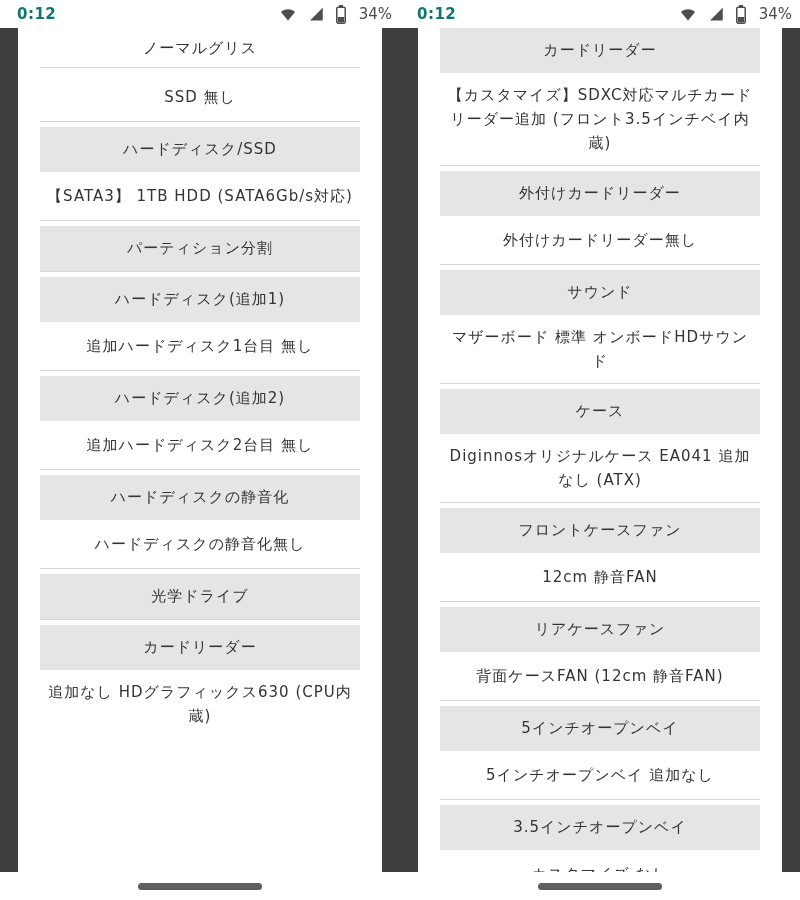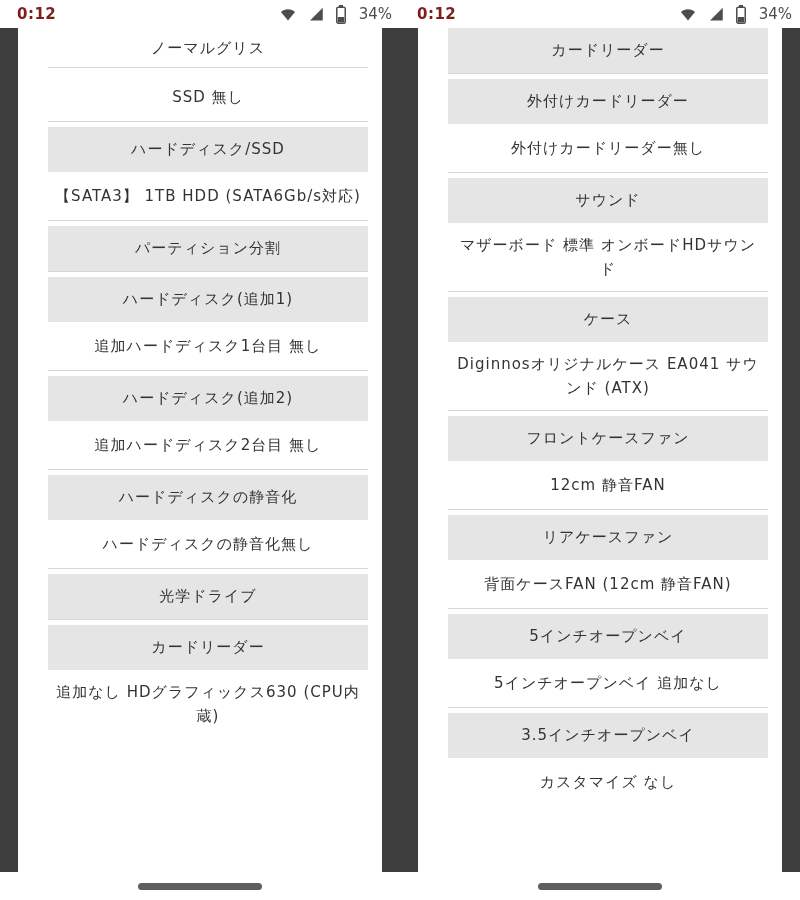--- a/index.html
+++ b/index.html
@@ -5,30 +5,30 @@
   * { margin:0; padding:0; box-sizing:border-box; }
   html,body { width:800px; height:900px; background:#fff; }
   body { font-family:"DejaVu Sans","Liberation Sans",sans-serif; color:#333; }
   .canvas { display:flex; width:800px; height:900px; }
 
   .phone { width:400px; height:900px; display:flex; flex-direction:column; background:#fff; }
 
   
   .statusbar { height:28px; background:#fff; display:flex; align-items:center;
                padding:0 8px 0 17px; flex:0 0 auto; }
-  .status-time { font-size:15px; font-weight:bold; color:#7f1d1d; letter-spacing:.5px; }
+  .status-time { font-size:15px; font-weight:bold; color:#0f766e; letter-spacing:.5px; }
   .status-icons { margin-left:auto; display:flex; align-items:center; gap:10px; }
   .status-icons svg { display:block; }
   .battery-percent { font-size:15px; font-weight:500; color:#4d4d4d; margin-left:2px; }
 
   
   .screen { height:844px; flex:0 0 auto; background:#3e3e3e; padding:0 18px; overflow:hidden; }
   .dialog { background:#fff; width:364px; height:844px; overflow:hidden; }
 
-  .opt-list { width:100%;margin-left:8px; }
+  .opt-list { width:100%; }
   .lead-value, .value-row {
     background:#fff; display:flex; align-items:center; justify-content:center;
     text-align:center; font-size:15px; letter-spacing:1px; color:#333;
     line-height:24px; padding:10px 26px; word-break:break-all;
   }
   .lead-value { height:39px; padding:0 26px; }
   .value-row { min-height:48px; }
   .sep { height:6px; margin:0 22px; border-top:1px solid #d6d6d6; background:#fff; }
   .header-row {
     height:45px; margin:0 22px; background:#e5e5e5;
@@ -124,29 +124,30 @@
             <rect x="2.8" y="13" width="6.4" height="5.4" fill="#4d4d4d"></rect>
           </svg>
         </span>
         <span class="battery-percent">34%</span>
       </span>
     </header>
     <div class="screen">
       <div class="dialog">
         <div class="opt-list">
             <div class="header-row">カードリーダー</div>
+            <div class="value-row">【カスタマイズ】SDXC対応マルチカードリーダー追加 (フロント3.5インチベイ内蔵)</div>
             <div class="sep"></div>
             <div class="header-row">外付けカードリーダー</div>
             <div class="value-row">外付けカードリーダー無し</div>
             <div class="sep"></div>
             <div class="header-row">サウンド</div>
             <div class="value-row">マザーボード 標準 オンボードHDサウンド</div>
             <div class="sep"></div>
             <div class="header-row">ケース</div>
-            <div class="value-row">Diginnosオリジナルケース EA041 サウンド (ATX)</div>
+            <div class="value-row">Diginnosオリジナルケース EA041 追加なし (ATX)</div>
             <div class="sep"></div>
             <div class="header-row">フロントケースファン</div>
             <div class="value-row">12cm 静音FAN</div>
             <div class="sep"></div>
             <div class="header-row">リアケースファン</div>
             <div class="value-row">背面ケースFAN (12cm 静音FAN)</div>
             <div class="sep"></div>
             <div class="header-row">5インチオープンベイ</div>
             <div class="value-row">5インチオープンベイ 追加なし</div>
             <div class="sep"></div>

